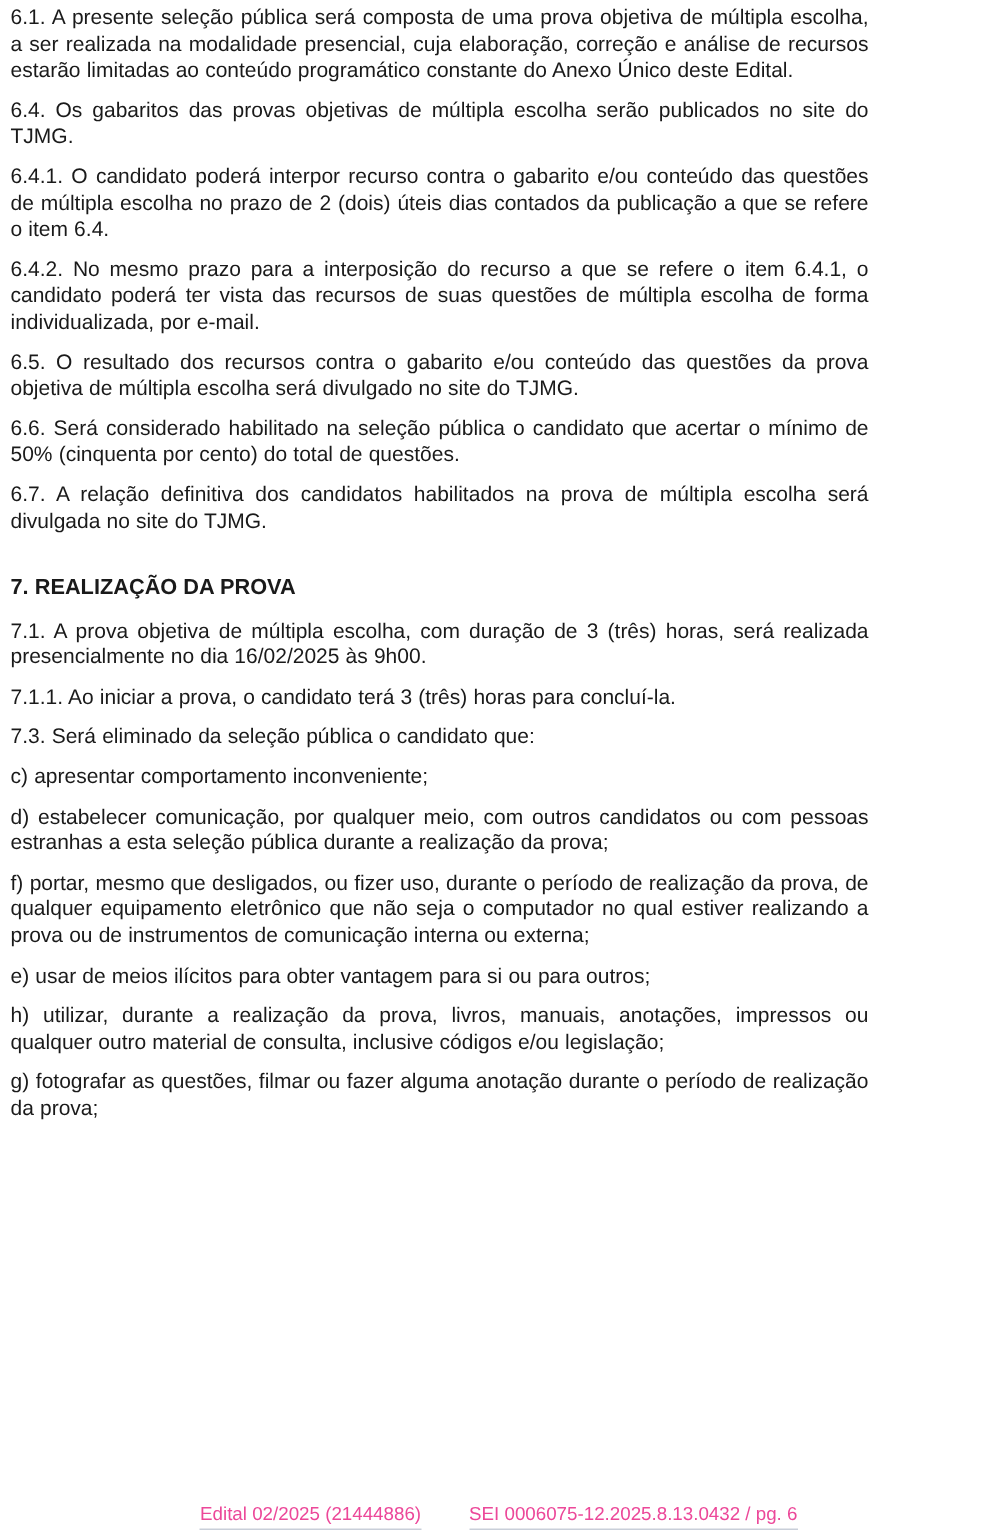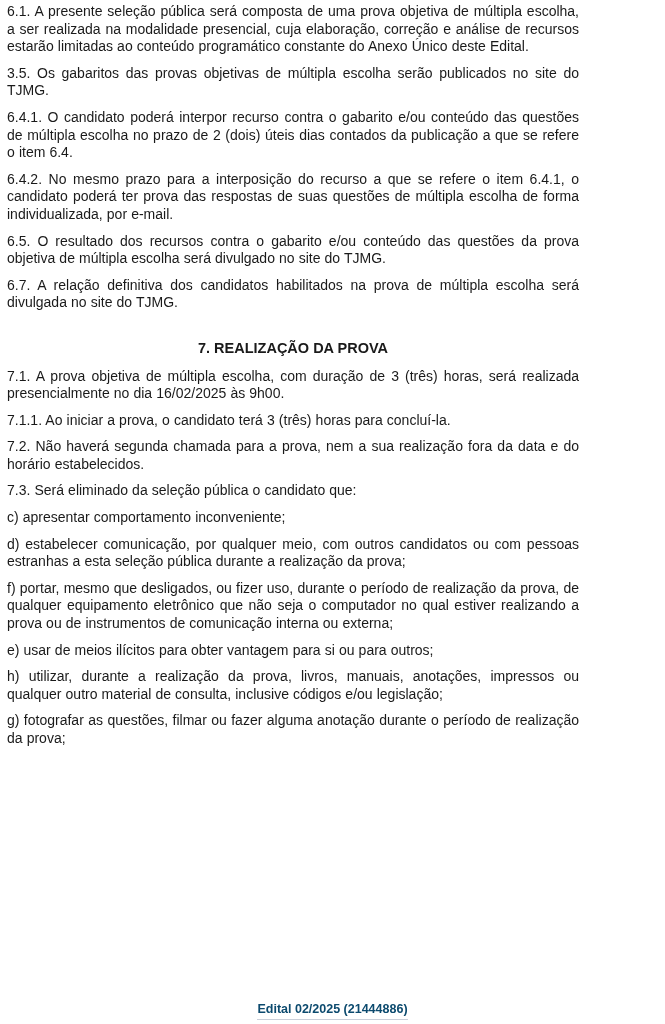--- a/index.html
+++ b/index.html
@@ -25,65 +25,64 @@
     line-height: 17.6px;
     text-align: justify;
     margin: 0 0 9px 0;
     word-spacing: 0.2px;
   }
   .section-heading {
     font-size: 14.5px;
     line-height: 17.6px;
     font-weight: bold;
     margin: 28px 0 10px 0;
-    text-align: center;
   }
   .footer {
     position: absolute;
     left: 0;
     bottom: 4px;
     width: 100%;
     display: flex;
     justify-content: center;
     gap: 32px;
     font-size: 12.5px;
     color: #a6a6a6;
   }
   .footer-ref {
     border-bottom: 1px solid #c9cfd9;
     padding-bottom: 3px;
     text-decoration: none;
-    color: #0c4a6e;
+    color: #ec4899;
     cursor: pointer;
-    font-weight: bold;
   }
 </style>
 </head>
 <body>
 
 <div class="page">
 
   <p class="para">6.1. A presente seleção pública será composta de uma prova objetiva de múltipla escolha, a ser realizada na modalidade presencial, cuja elaboração, correção e análise de recursos estarão limitadas ao conteúdo programático constante do Anexo Único deste Edital.</p>
-  <p class="para">3.5. Os gabaritos das provas objetivas de múltipla escolha serão publicados no site do TJMG.</p>
+  <p class="para">6.4. Os gabaritos das provas objetivas de múltipla escolha serão publicados no site do TJMG.</p>
   <p class="para">6.4.1. O candidato poderá interpor recurso contra o gabarito e/ou conteúdo das questões de múltipla escolha no prazo de 2 (dois) úteis dias contados da publicação a que se refere o item 6.4.</p>
-  <p class="para">6.4.2. No mesmo prazo para a interposição do recurso a que se refere o item 6.4.1, o candidato poderá ter prova das respostas de suas questões de múltipla escolha de forma individualizada, por e-mail.</p>
+  <p class="para">6.4.2. No mesmo prazo para a interposição do recurso a que se refere o item 6.4.1, o candidato poderá ter vista das recursos de suas questões de múltipla escolha de forma individualizada, por e-mail.</p>
   <p class="para">6.5. O resultado dos recursos contra o gabarito e/ou conteúdo das questões da prova objetiva de múltipla escolha será divulgado no site do TJMG.</p>
+  <p class="para">6.6. Será considerado habilitado na seleção pública o candidato que acertar o mínimo de 50% (cinquenta por cento) do total de questões.</p>
   <p class="para">6.7. A relação definitiva dos candidatos habilitados na prova de múltipla escolha será divulgada no site do TJMG.</p>
 
   <h2 class="section-heading">7. REALIZAÇÃO DA PROVA</h2>
 
   <p class="para">7.1. A prova objetiva de múltipla escolha, com duração de 3 (três) horas, será realizada presencialmente no dia 16/02/2025 às 9h00.</p>
   <p class="para">7.1.1. Ao iniciar a prova, o candidato terá 3 (três) horas para concluí-la.</p>
-  <p class="para">7.2. Não haverá segunda chamada para a prova, nem a sua realização fora da data e do horário estabelecidos.</p>
   <p class="para">7.3. Será eliminado da seleção pública o candidato que:</p>
 
   <p class="para">c) apresentar comportamento inconveniente;</p>
   <p class="para">d) estabelecer comunicação, por qualquer meio, com outros candidatos ou com pessoas estranhas a esta seleção pública durante a realização da prova;</p>
   <p class="para">f) portar, mesmo que desligados, ou fizer uso, durante o período de realização da prova, de qualquer equipamento eletrônico que não seja o computador no qual estiver realizando a prova ou de instrumentos de comunicação interna ou externa;</p>
   <p class="para">e) usar de meios ilícitos para obter vantagem para si ou para outros;</p>
   <p class="para">h) utilizar, durante a realização da prova, livros, manuais, anotações, impressos ou qualquer outro material de consulta, inclusive códigos e/ou legislação;</p>
   <p class="para">g) fotografar as questões, filmar ou fazer alguma anotação durante o período de realização da prova;</p>
 
 </div>
 
 <div class="footer">
   <span class="footer-ref">Edital 02/2025 (21444886)</span>
+  <span class="footer-ref">SEI 0006075-12.2025.8.13.0432 / pg. 6</span>
 </div>
 
 </body></html>

